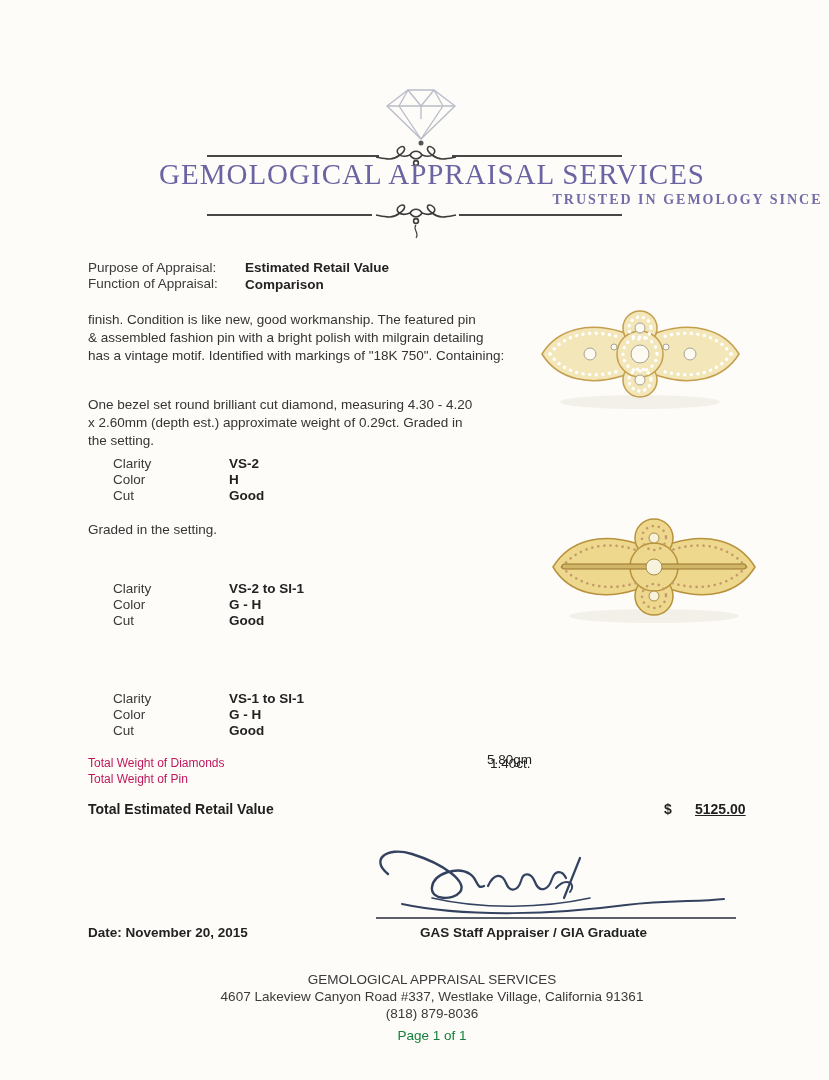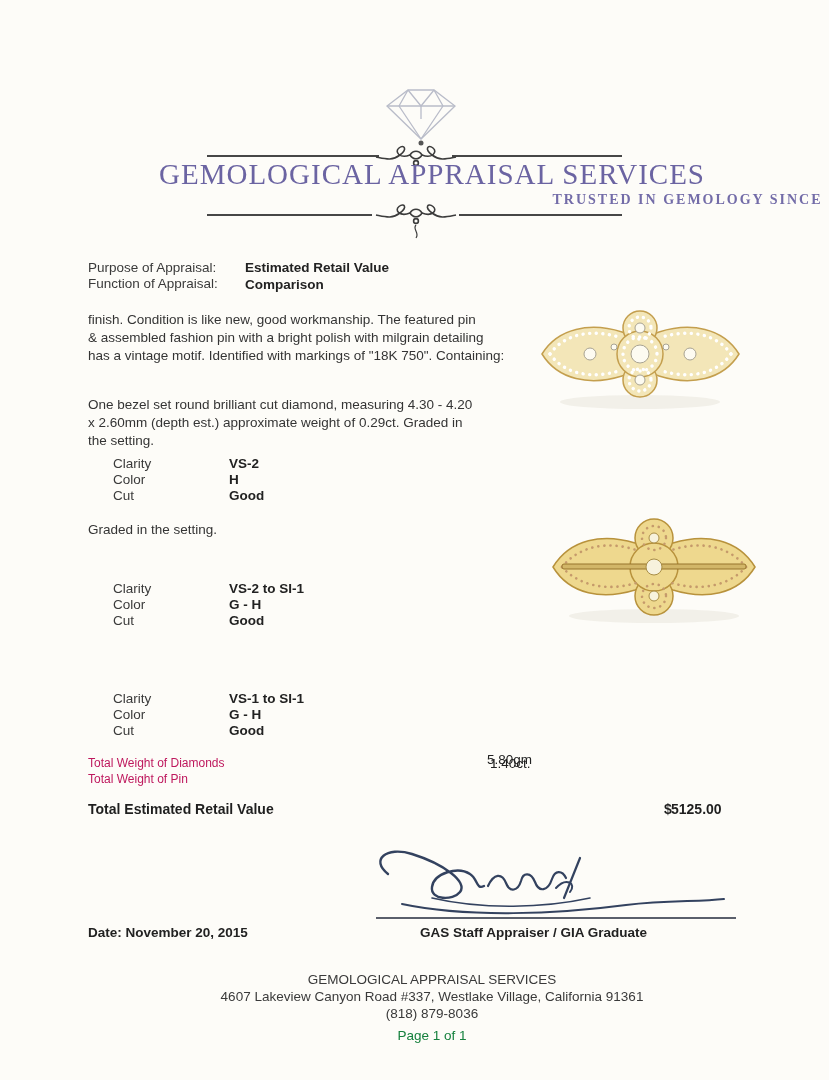--- a/index.html
+++ b/index.html
@@ -216,21 +216,21 @@
       </div>
   </div>
 
   <div class="abs totals-label nowrap" style="left:88px;top:756px;">Total Weight of Diamonds</div>
   <div class="abs totals-value nowrap" style="left:490px;top:756px;">1.40ct.</div>
   <div class="abs totals-label nowrap" style="left:88px;top:772px;">Total Weight of Pin</div>
   <div class="abs totals-value nowrap" style="left:487px;top:752px;text-align:center;">5.80gm</div>
 
   <div class="abs grand-label nowrap" style="left:88px;top:801px;">Total Estimated Retail Value</div>
   <div class="abs grand-value nowrap" style="left:664px;top:801px;">$</div>
-  <div class="abs grand-value nowrap" style="left:671px;top:801px;">5125.00</div>
+  <div class="abs grand-value nowrap" style="left:695px;top:801px;text-decoration:underline;">5125.00</div>
 
   <svg class="abs" style="left:368px;top:846px;" width="372" height="76" viewBox="0 0 372 76">
     <g fill="none" stroke="#33425f" stroke-linecap="round">
       <path stroke-width="2.4" d="M20,28 C2,14 18,0 44,8 C76,18 100,36 92,46 C85,55 62,54 64,41 C66,27 90,20 102,28 C110,33 108,44 116,40"></path>
       <path stroke-width="2.2" d="M120,40 C126,27 134,27 138,37 C142,47 150,45 153,35 C155,26 163,26 167,36 C171,47 180,45 184,33 C187,24 194,24 198,32"></path>
       <path stroke-width="2.2" d="M212,12 L196,52"></path>
       <path stroke-width="2" d="M188,42 C198,31 209,37 202,46"></path>
       <path stroke-width="2" d="M34,58 C100,72 190,68 258,59 C300,54 330,56 356,53"></path>
       <path stroke-width="1.6" d="M64,52 C116,64 176,62 222,52"></path>
     </g>

